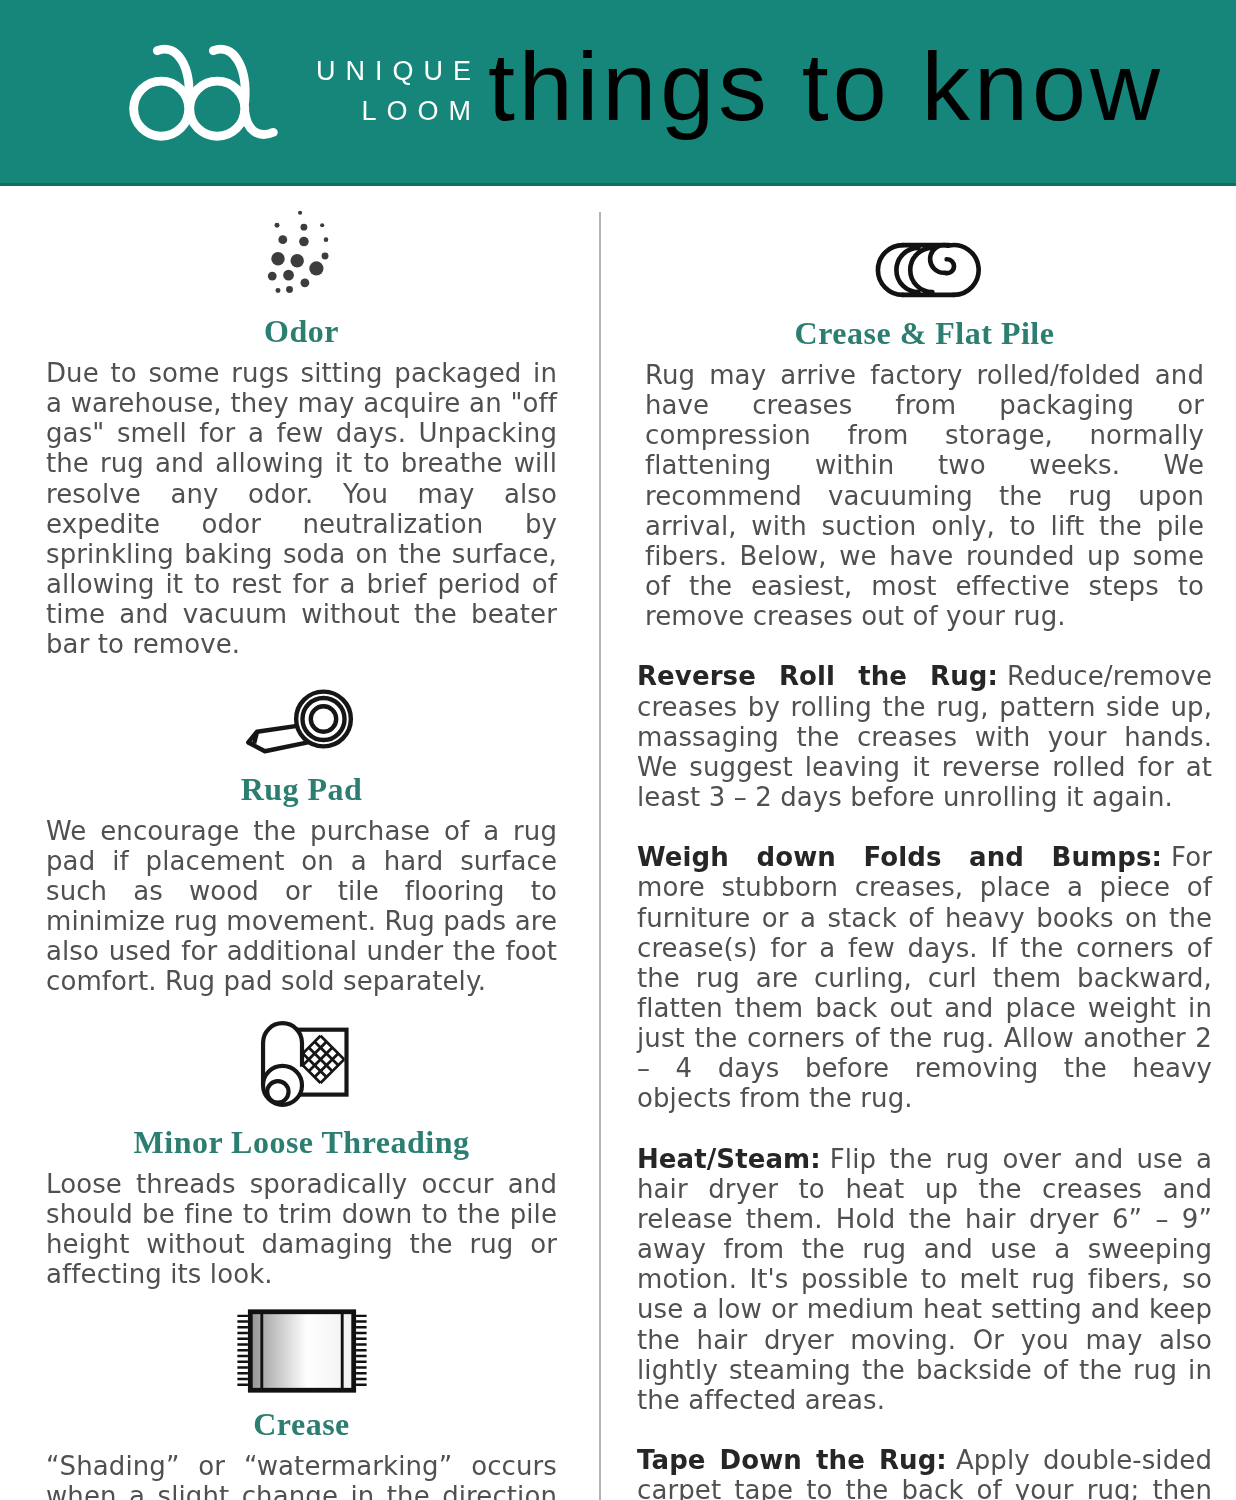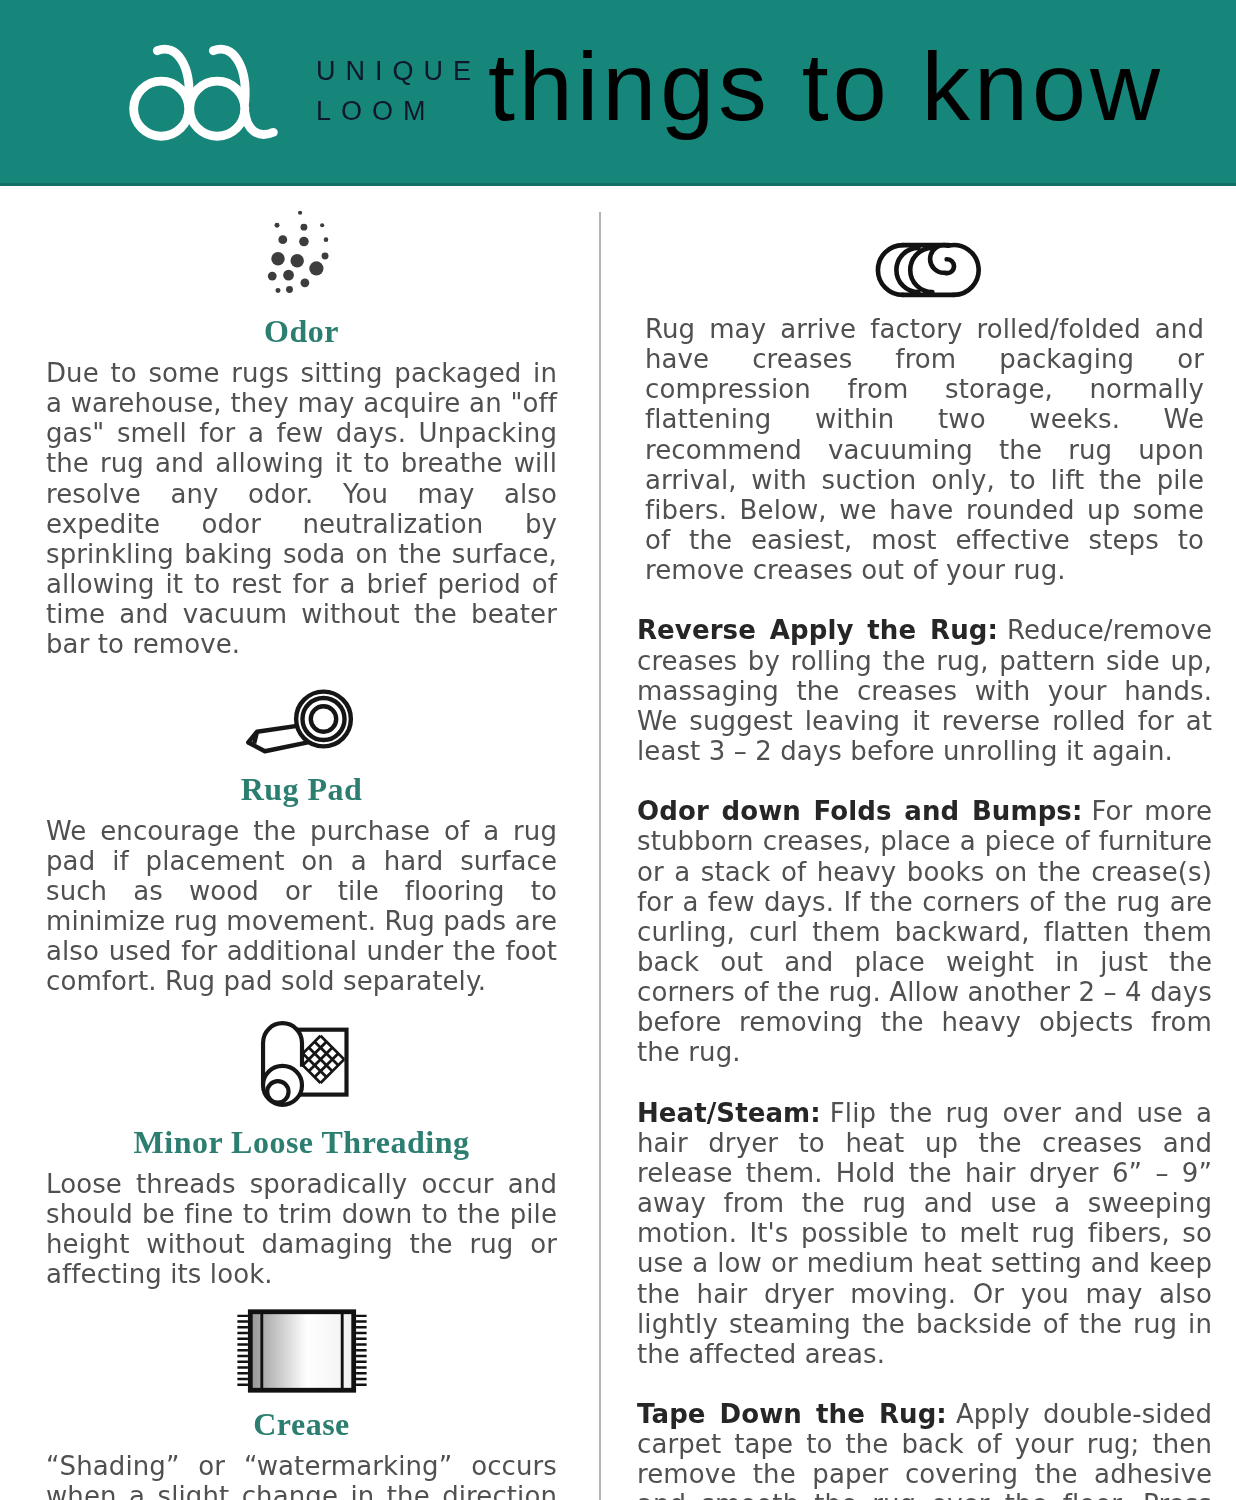--- a/index.html
+++ b/index.html
@@ -8,21 +8,21 @@
     font-family:"DejaVu Sans", sans-serif;
   }
 
   
   .banner {
     height:186px; background:#16867b; border-bottom:3px solid #0f6f66;
     display:flex; align-items:center; box-sizing:border-box;
   }
   .logo-wrap { margin-left:110px; display:flex; align-items:center; }
   .brand-text {
-    margin-left:20px; color:#0f172a; text-align:left;
+    margin-left:20px; color:#ffffff; text-align:right;
     font-family:"Liberation Sans", sans-serif;
     font-size:27px; letter-spacing:10px; line-height:1.45; font-weight:400;
   }
   .banner-title {
     margin-left:auto; margin-right:72px; color:#000000;
     font-family:Liberation Sans, sans-serif; font-weight:400;
     font-size:97px; letter-spacing:4px; line-height:1; padding-bottom:10px;
   }
 
   
@@ -176,28 +176,29 @@
           <g fill="none" stroke="#121212" stroke-width="5" stroke-linecap="round">
             <path d="M42,12 a27,27 0 0 0 0,54"></path>
             <path d="M59,15 a24,24 0 0 0 0,48"></path>
             <path d="M74,15 a24,24 0 0 0 0,48"></path>
             <path d="M42,12 H92"></path>
             <path d="M42,66 H97"></path>
             <path d="M97,66 a27,27 0 1 0 -6,-53.3 a15,15 0 1 0 -3.5,29.3 a7.5,7.5 0 1 0 2,-14.6"></path>
           </g>
         </svg>
       </div>
+      <h2>Crease &amp; Flat Pile</h2>
       <p class="body-text">Rug may arrive factory rolled/folded and have creases from packaging or compression from storage, normally flattening within two weeks. We recommend vacuuming the rug upon arrival, with suction only, to lift the pile fibers. Below, we have rounded up some of the easiest, most effective steps to remove creases out of your rug.</p>
 
       <p class="body-text tip">
-        <span class="tip-label">Reverse Apply the Rug:</span><span>Reduce/remove creases by rolling the rug, pattern side up, massaging the creases with your hands. We suggest leaving it reverse rolled for at least 3 – 2 days before unrolling it again.</span>
-      </p>
-
-      <p class="body-text tip">
-        <span class="tip-label">Odor down Folds and Bumps:</span><span>For more stubborn creases, place a piece of furniture or a stack of heavy books on the crease(s) for a few days. If the corners of the rug are curling, curl them backward, flatten them back out and place weight in just the corners of the rug. Allow another 2 – 4 days before removing the heavy objects from the rug.</span>
+        <span class="tip-label">Reverse Roll the Rug:</span><span>Reduce/remove creases by rolling the rug, pattern side up, massaging the creases with your hands. We suggest leaving it reverse rolled for at least 3 – 2 days before unrolling it again.</span>
+      </p>
+
+      <p class="body-text tip">
+        <span class="tip-label">Weigh down Folds and Bumps:</span><span>For more stubborn creases, place a piece of furniture or a stack of heavy books on the crease(s) for a few days. If the corners of the rug are curling, curl them backward, flatten them back out and place weight in just the corners of the rug. Allow another 2 – 4 days before removing the heavy objects from the rug.</span>
       </p>
 
       <p class="body-text tip">
         <span class="tip-label">Heat/Steam:</span><span>Flip the rug over and use a hair dryer to heat up the creases and release them. Hold the hair dryer 6” – 9” away from the rug and use a sweeping motion. It's possible to melt rug fibers, so use a low or medium heat setting and keep the hair dryer moving. Or you may also lightly steaming the backside of the rug in the affected areas.</span>
       </p>
 
       <p class="body-text tip">
         <span class="tip-label">Tape Down the Rug:</span><span>Apply double-sided carpet tape to the back of your rug; then remove the paper covering the adhesive and smooth the rug over the floor. Press the tape down firmly, smoothing it as you go. Carpet tape works on hard floors and on existing wall-to-wall carpet, holding your rug in place. If you have laminate flooring, purchase a less adhesive double-sided tape to prevent the laminate from buckling or otherwise being damaged.</span>
       </p>
     </section>

